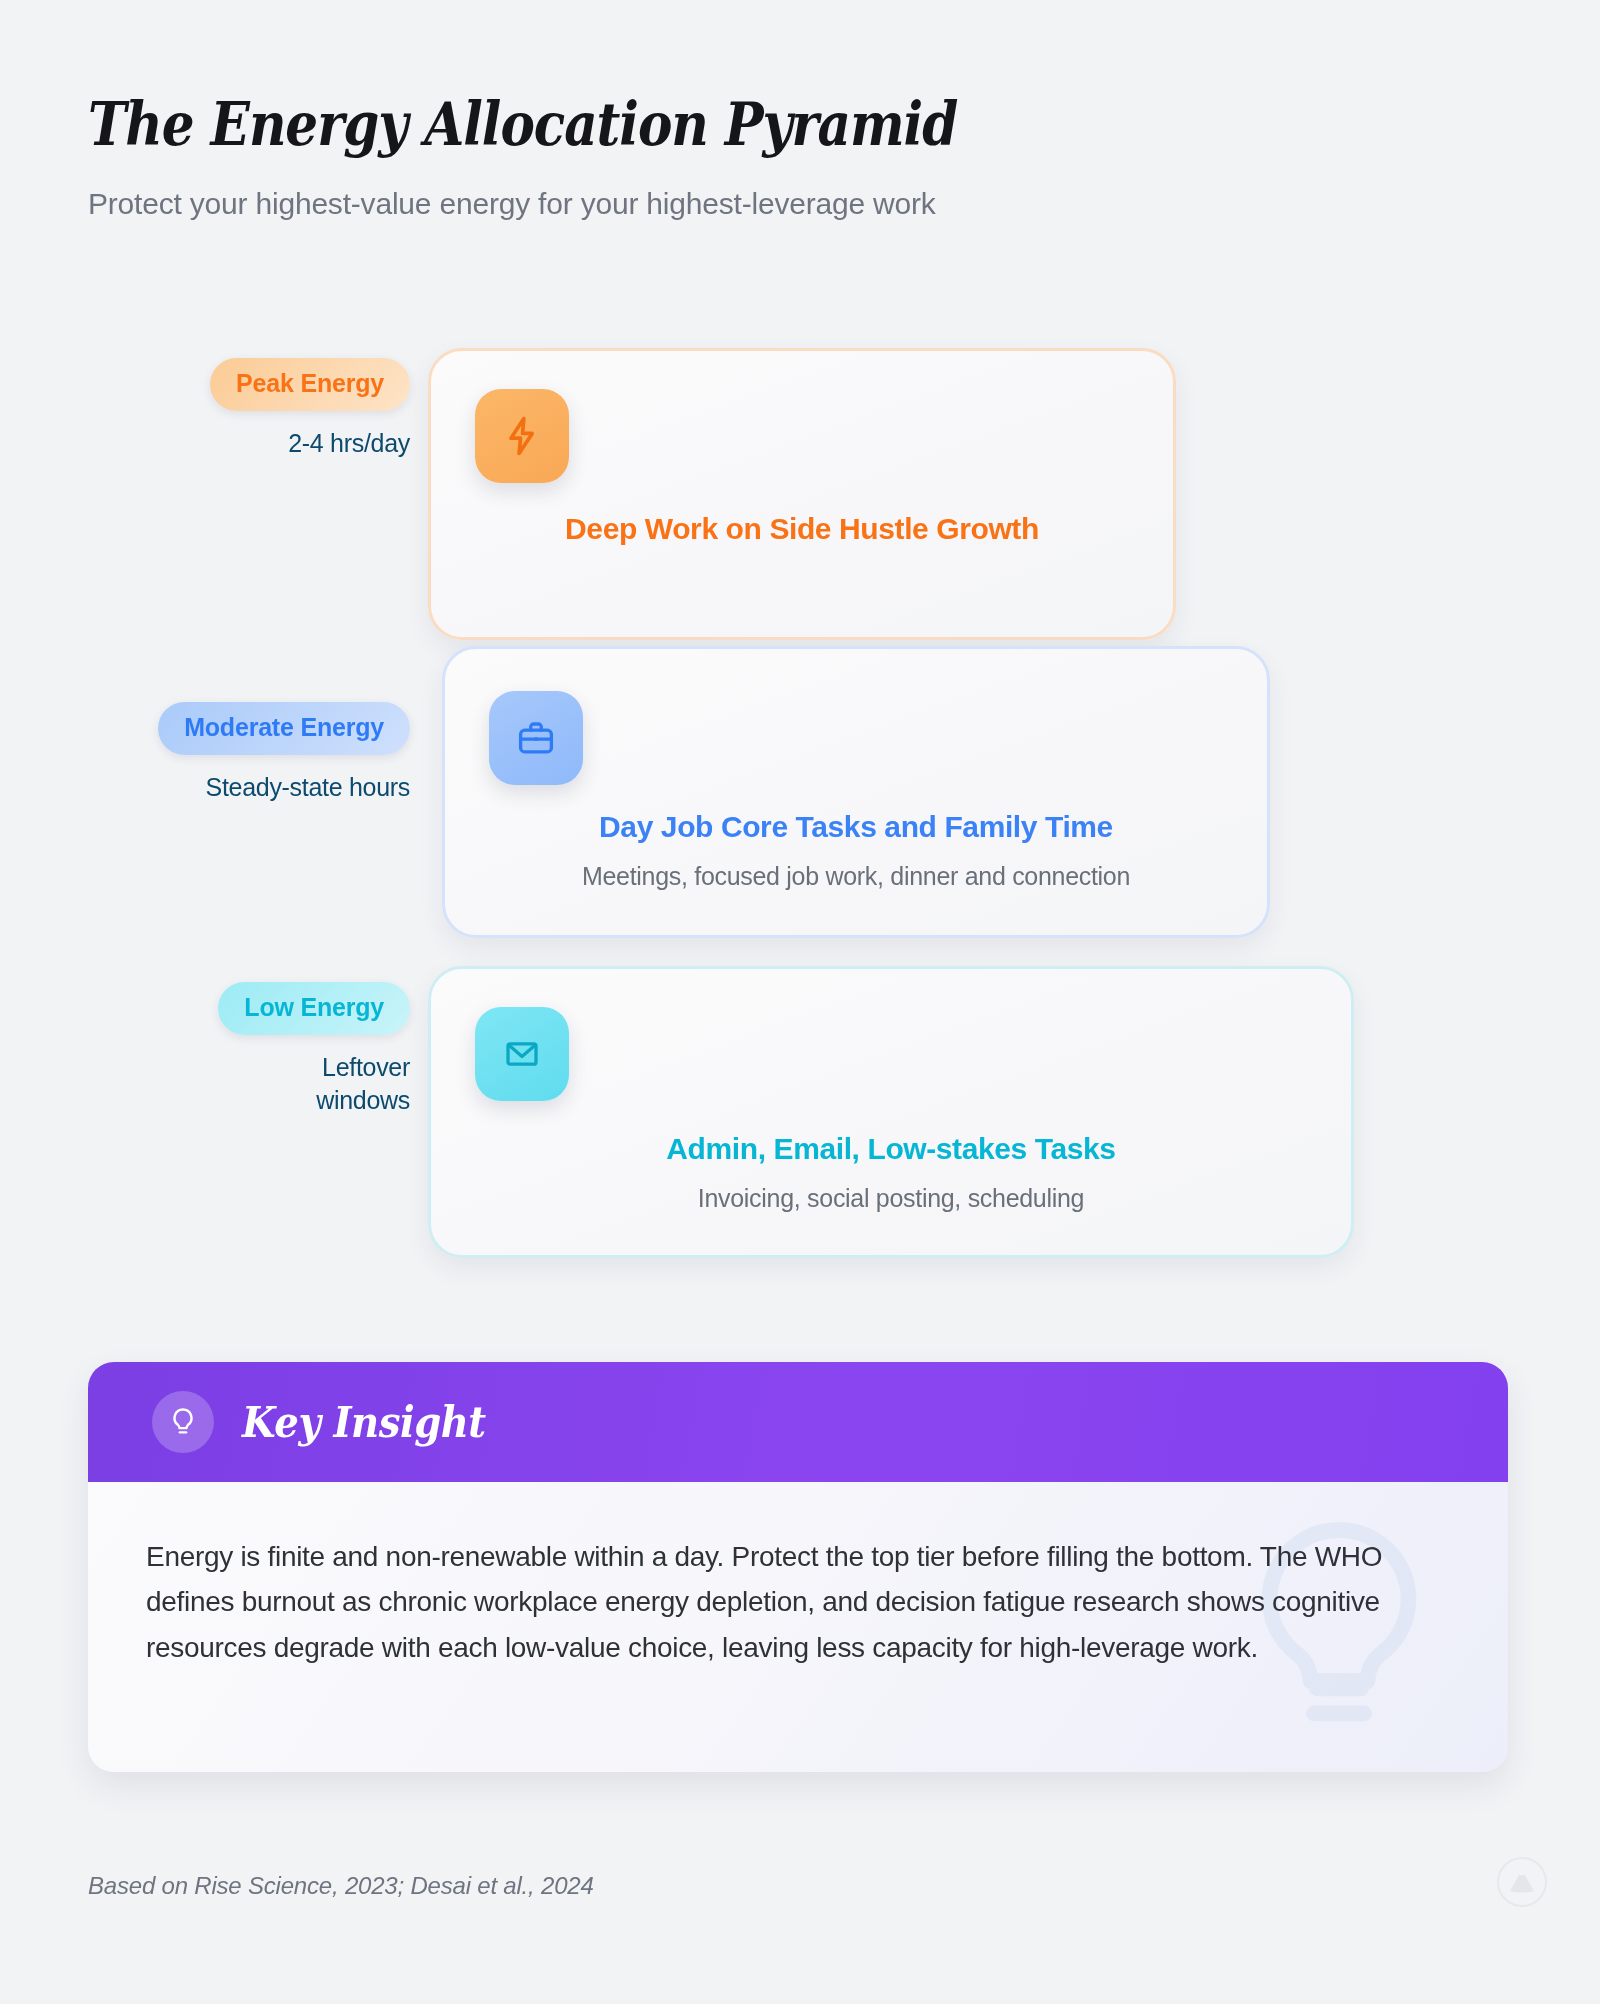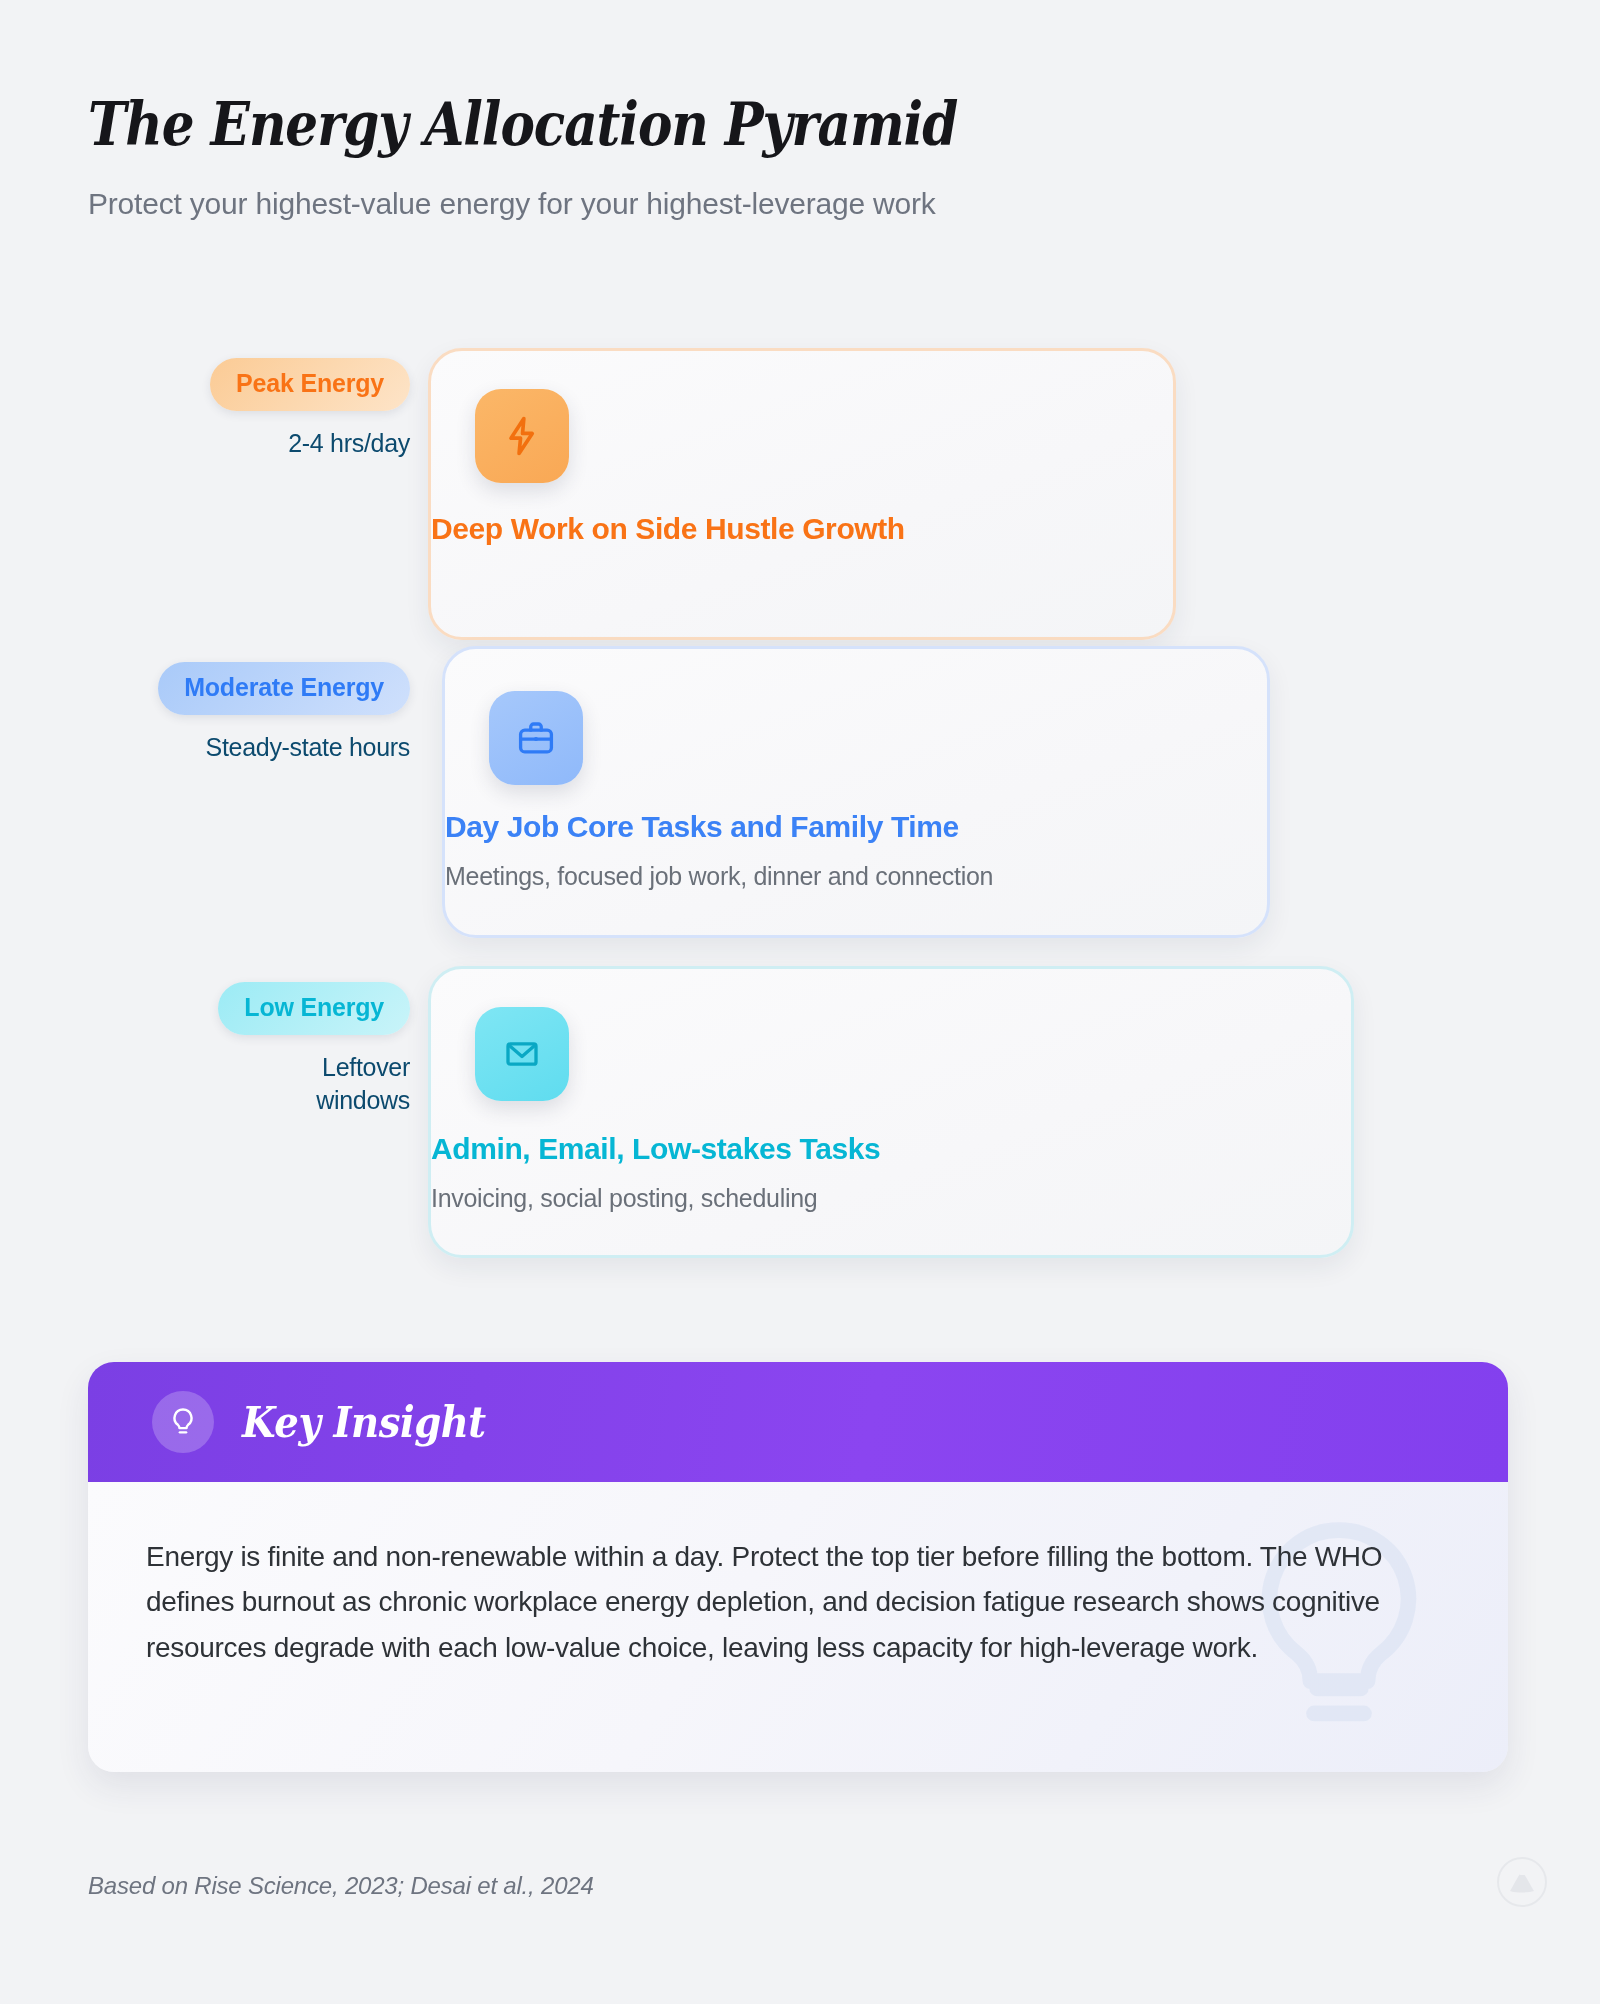--- a/index.html
+++ b/index.html
@@ -105,21 +105,21 @@
     border-radius: 26px;
     display: flex;
     align-items: center;
     justify-content: center;
     box-shadow: 0 8px 20px rgba(40,50,80,0.14);
   }
   .card-text {
     position: absolute;
     left: 0;
     width: 100%;
-    text-align: left;
+    text-align: center;
   }
   .card-title {
     font-size: 30px;
     font-weight: 700;
     letter-spacing: -0.4px;
     line-height: 1.2;
   }
   .card-desc {
     margin-top: 16px;
     font-size: 25px;
@@ -245,21 +245,21 @@
           </svg>
         </div>
         <div class="card-text">
           <div class="card-title" style="color:#f97316;">Deep Work on Side Hustle Growth</div>
         </div>
       </div>
     </div>
 
     <div class="tier tier-2">
       <div class="tier-label" style="top:36px;">
-        <span class="badge" style="background:linear-gradient(135deg,#a9caf9,#cfe0fc); color:#2f7bf6;">Moderate Energy</span>
+        <span class="badge" style="background:linear-gradient(135deg,#a9caf9,#cfe0fc); color:#2f7bf6;margin-top:40px;">Moderate Energy</span>
         <div class="sub-label">Steady-state hours</div>
       </div>
       <div class="card card-2">
         <div class="icon-box" style="background:linear-gradient(150deg,#a6c8fb,#8fb9fa);">
           <svg width="42" height="42" viewBox="0 0 24 24" fill="none" stroke="#2f7bf6" stroke-width="1.9" stroke-linecap="round" stroke-linejoin="round">
             <rect x="3.2" y="7.5" width="17.6" height="12.4" rx="2.4"></rect>
             <path d="M9 7.5 V5.6 a1.6 1.6 0 0 1 1.6 -1.6 h2.8 A1.6 1.6 0 0 1 15 5.6 V7.5"></path>
             <path d="M3.2 12.6 h17.6"></path>
             <circle cx="12" cy="12.6" r="1.15" fill="#2f7bf6" stroke="none"></circle>
           </svg>

